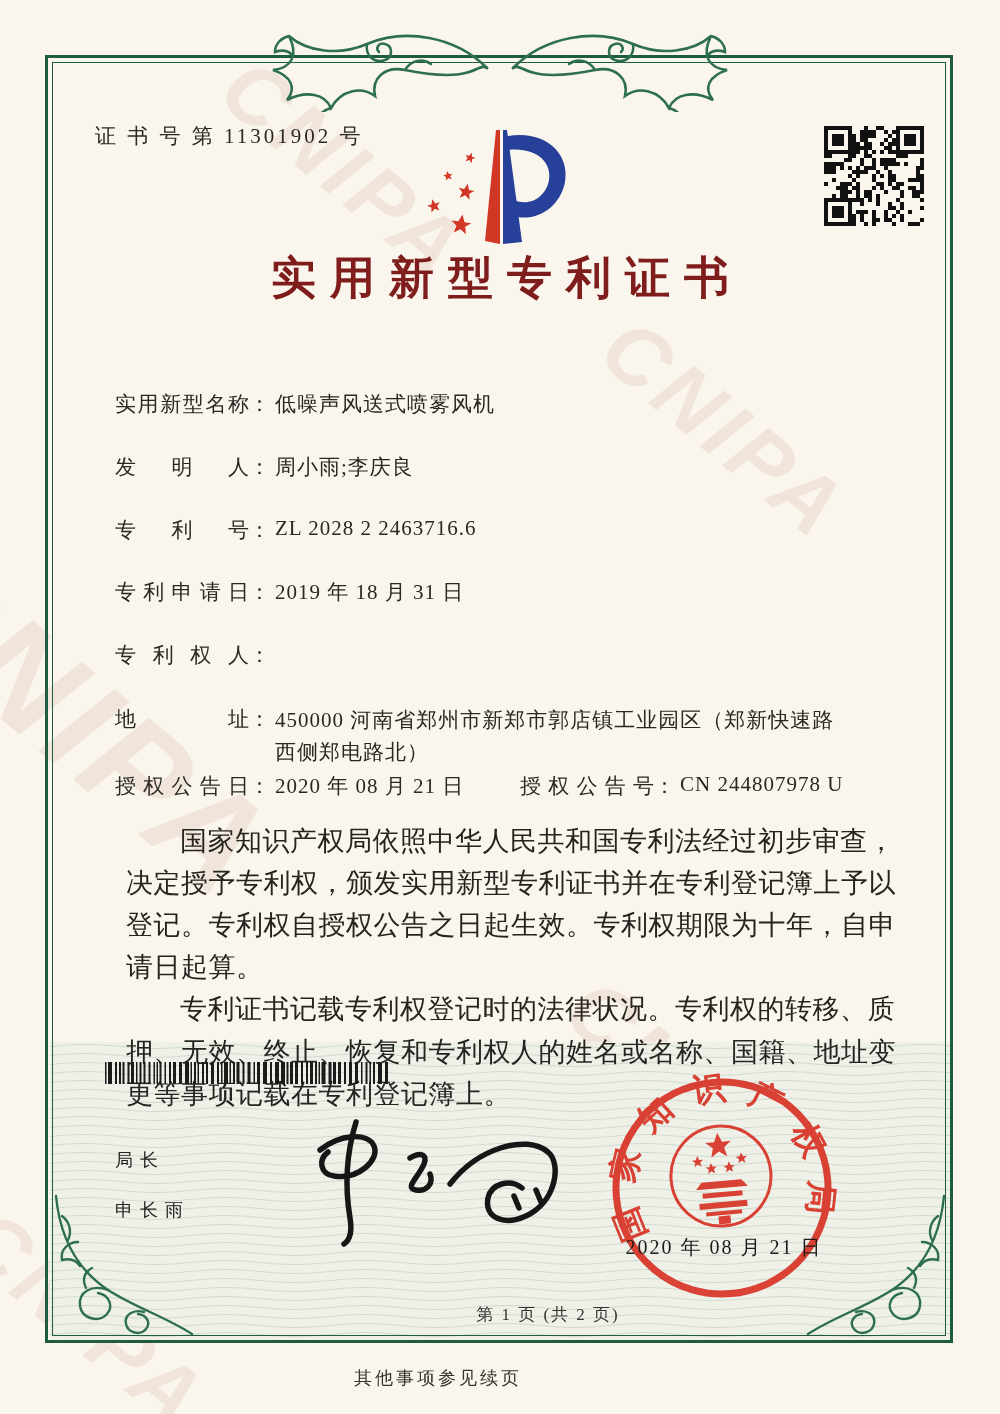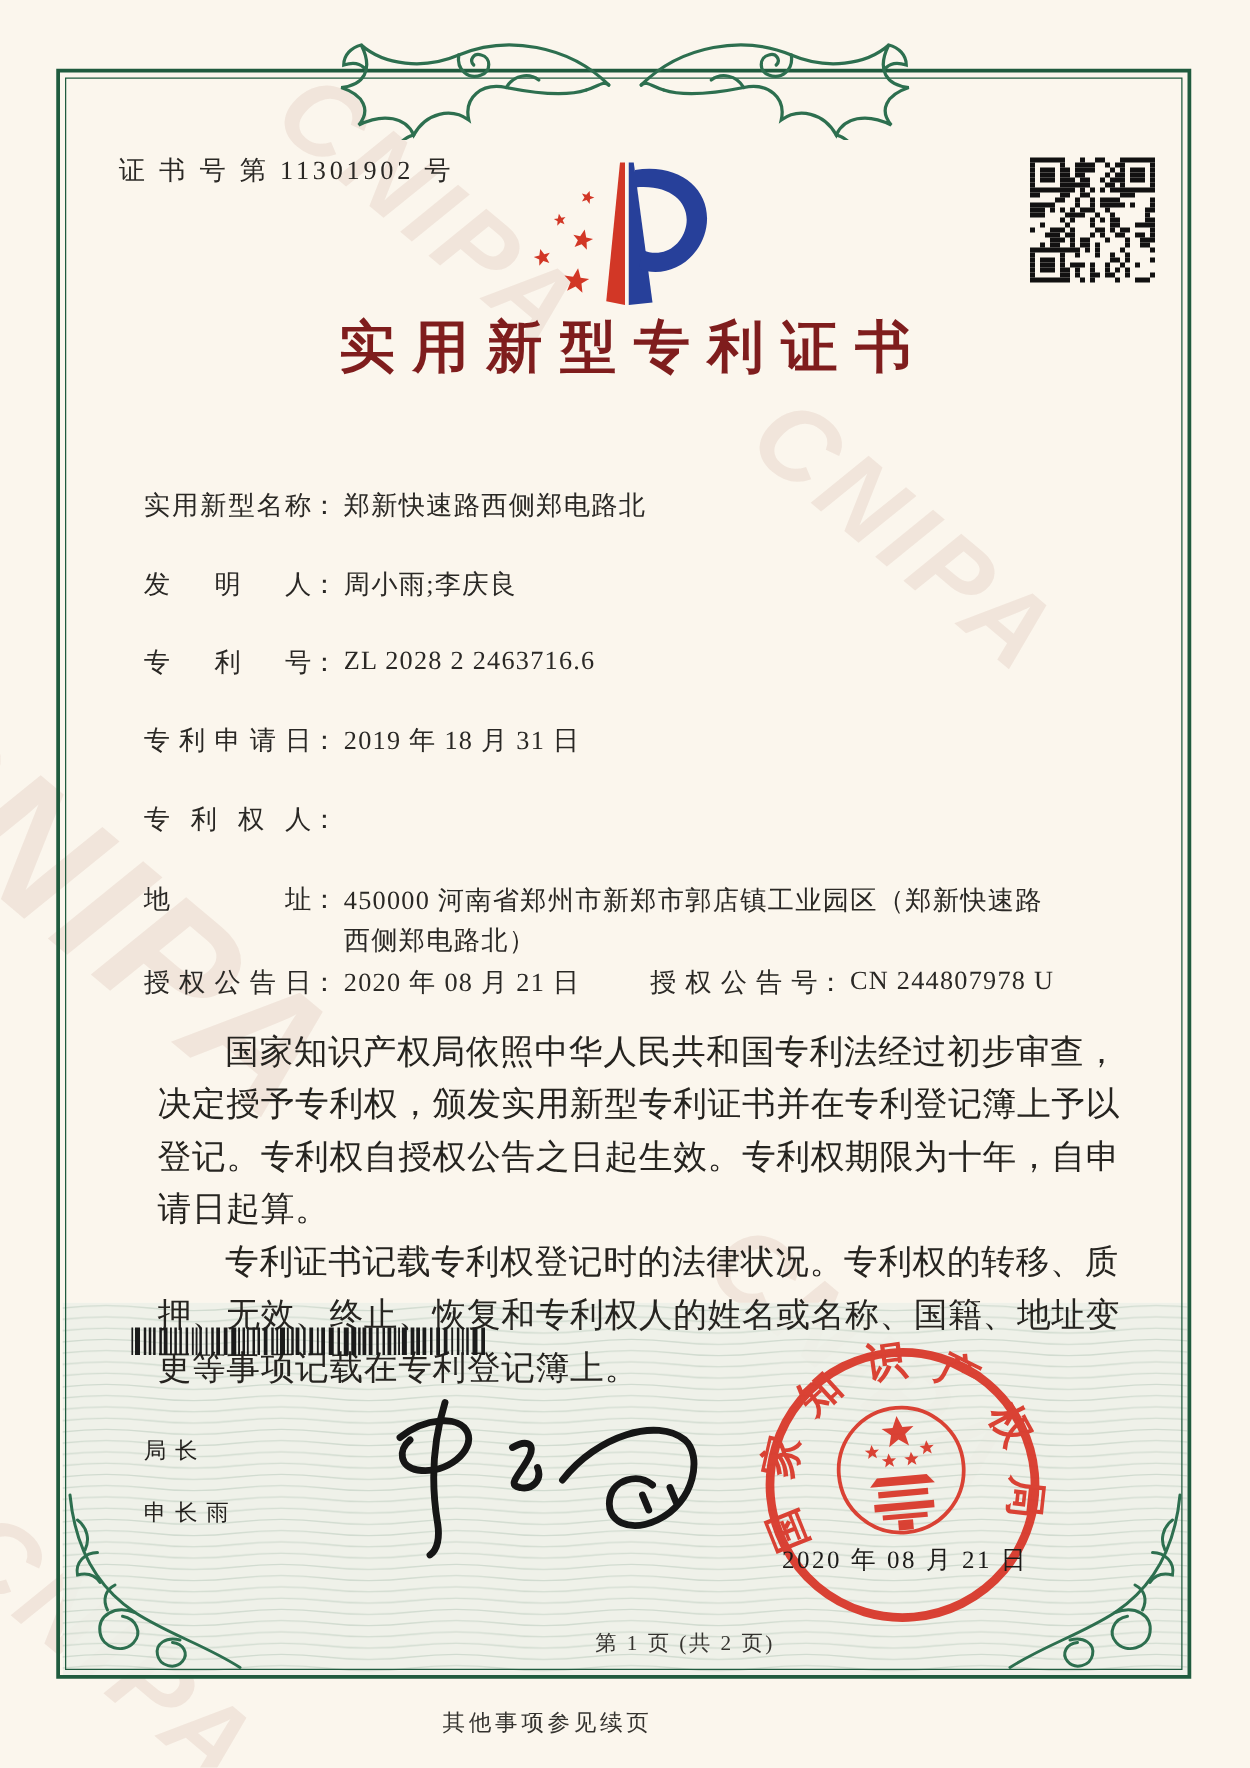--- a/index.html
+++ b/index.html
@@ -445,21 +445,21 @@
 <div class="row" style="top:390px">
   <span class="lbl">
       <span>实</span>
       <span>用</span>
       <span>新</span>
       <span>型</span>
       <span>名</span>
       <span>称</span>
     </span>
   <span class="colon">：</span>
-  <span class="val">郑新快速路西侧郑电路北</span>
+  <span class="val">低噪声风送式喷雾风机</span>
 </div>
 <div class="row" style="top:453px">
   <span class="lbl">
       <span>发</span>
       <span>明</span>
       <span>人</span>
     </span>
   <span class="colon">：</span>
   <span class="val">周小雨;李庆良</span>
 </div>

